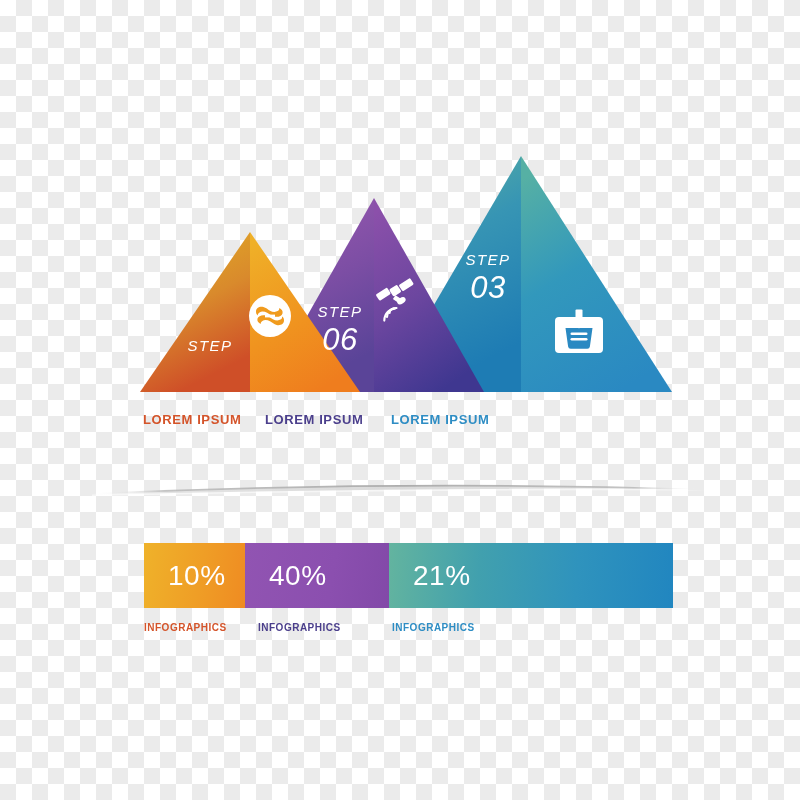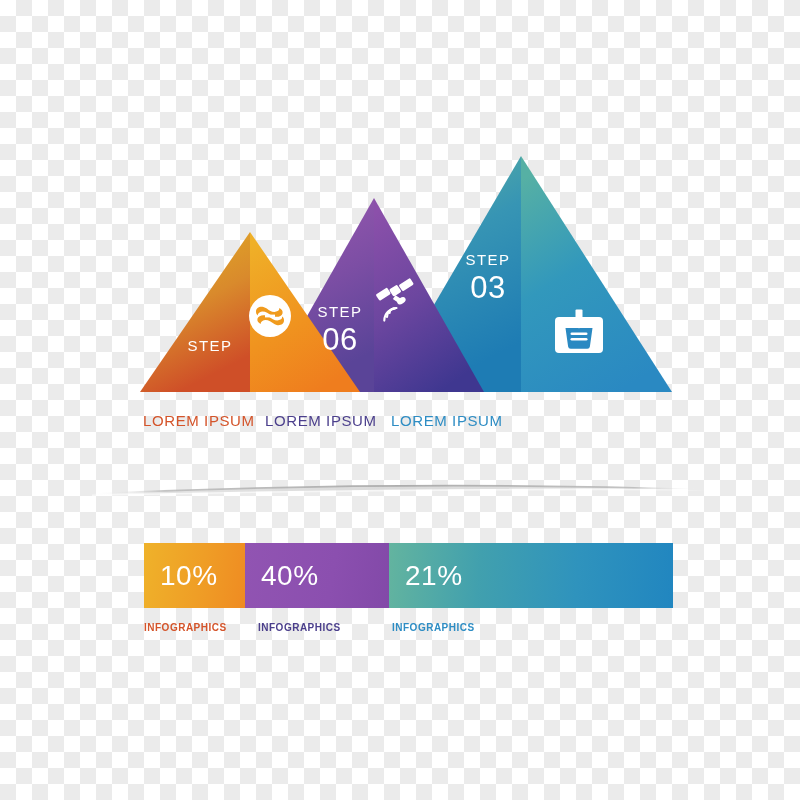--- a/index.html
+++ b/index.html
@@ -38,20 +38,21 @@
   #mountains svg {
     display: block;
   }
 
   .tri-text {
     position: absolute;
     text-align: center;
     color: #ffffff;
     line-height: 1;
     pointer-events: none;
+    font-style: italic;
   }
   .tri-text .step-word {
     display: block;
     font-size: 15px;
     letter-spacing: 1.4px;
     font-weight: 400;
   }
   .tri-text .step-num {
     display: block;
     font-size: 31px;
@@ -60,23 +61,23 @@
     letter-spacing: 0.5px;
   }
 
   #step1-text { left: 166px; top: 338px; width: 88px; }
   #step2-text { left: 296px; top: 304px; width: 88px; }
   #step3-text { left: 444px; top: 252px; width: 88px; }
 
   
   .caption {
     position: absolute;
-    font-size: 15px;
+    font-size: 13px;
     letter-spacing: 0.6px;
-    font-weight: 400;
+    font-weight: 700;
     white-space: nowrap;
   }
   #cap1 { left: 143px; top: 412px; color: #d4542a; }
   #cap2 { left: 265px; top: 412px; color: #4b3f8c; }
   #cap3 { left: 391px; top: 412px; color: #2e8dc4; }
 
   
   #divider {
     position: absolute;
     left: 90px;
@@ -97,21 +98,21 @@
   }
   .bar-seg {
     display: flex;
     align-items: center;
     height: 100%;
   }
   .bar-seg .pct {
     color: #ffffff;
     font-size: 28px;
     font-weight: 400;
-    padding-left: 16px;
+    padding-left: 24px;
     letter-spacing: 0.5px;
     line-height: 1;
   }
   #seg1 { width: 101px; background: linear-gradient(100deg, #efb22a 0%, #ef9e26 55%, #ef8b22 100%); }
   #seg2 { width: 144px; background: linear-gradient(100deg, #9154b2 0%, #8b4faf 60%, #8249a8 100%); }
   #seg3 { flex: 1;      background: linear-gradient(95deg, #63b49f 0%, #41a0ae 32%, #2f93bd 66%, #2186c0 100%); }
 
   .bar-caption {
     position: absolute;
     font-size: 10px;

